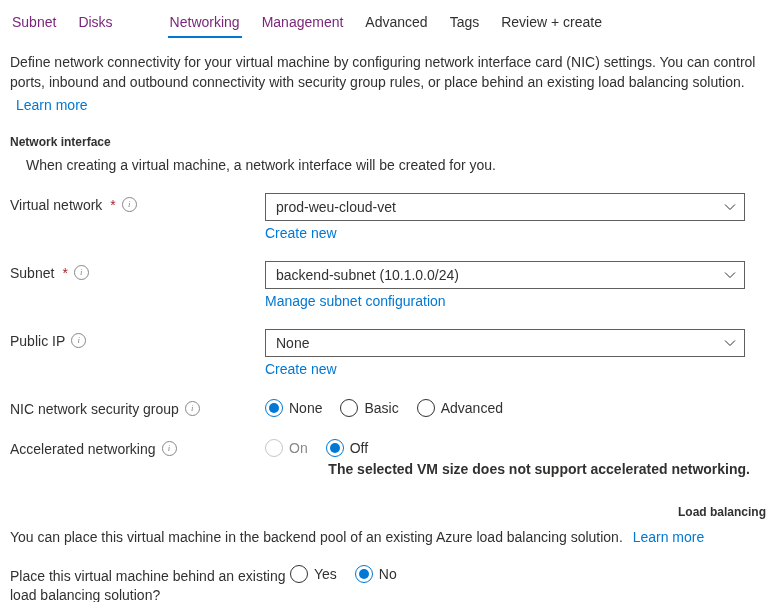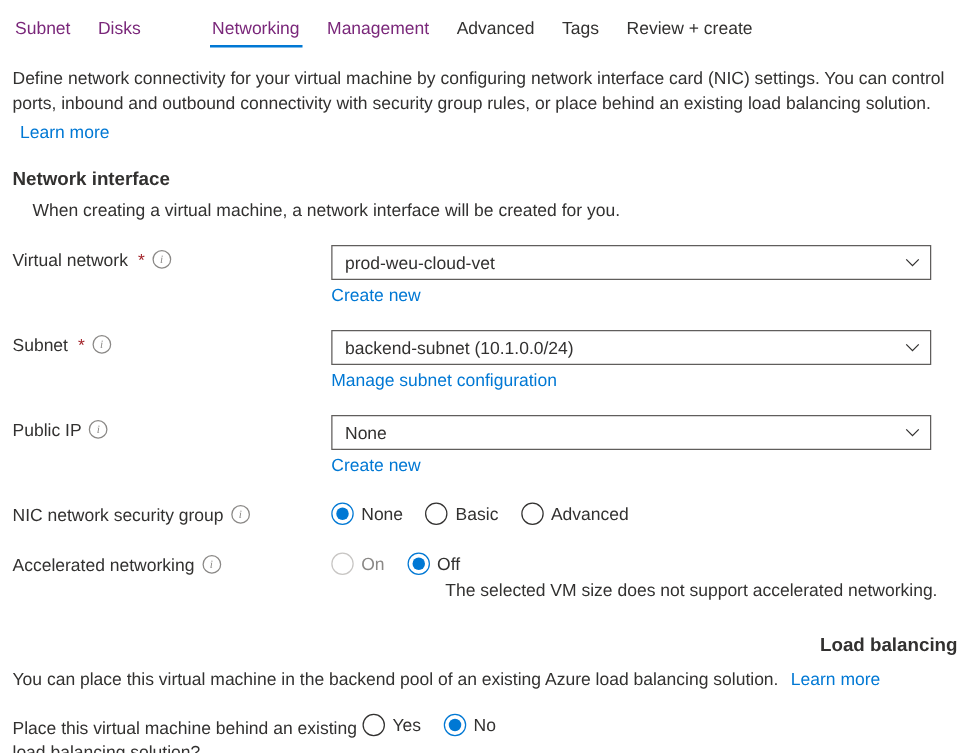--- a/index.html
+++ b/index.html
@@ -23,21 +23,21 @@
   .tabs{display:flex;gap:18px;border-bottom:0;margin-bottom:14px;}
   .tab{padding:0 2px 6px 2px;cursor:pointer;color:#7a277a;}
   .tab.plain{color:#323130;}
   .tab.active{color:#7a277a;border-bottom:2px solid var(--link);margin-left:35px;}
 
   
   .intro{color:var(--text);line-height:1.45;}
   .learn-link{color:var(--link);margin-top:2px;display:inline-block;cursor:pointer;}
   .intro .learn-link{margin-left:6px;}
 
-  h3.section{font-size:15px;font-weight:600;margin:20px 0 8px 0;}
+  h3.section{font-size:12px;font-weight:600;margin:20px 0 8px 0;}
   .subtext{margin:0 0 20px 16px;}
 
   
   .row{display:flex;align-items:flex-start;margin-bottom:20px;}
   .row .label{width:255px;min-width:255px;padding-top:4px;display:flex;align-items:center;gap:6px;}
   .row .label .req{color:var(--required);margin-left:2px;}
   .row .control{flex:1;}
 
   .info-icon{display:inline-flex;align-items:center;justify-content:center;
     width:13px;height:13px;border:1px solid #8a8886;border-radius:50%;
@@ -57,21 +57,21 @@
   .radios{display:flex;gap:18px;align-items:center;flex-wrap:wrap;}
   .radio{display:flex;align-items:center;gap:6px;cursor:pointer;}
   .radio-circle{width:18px;height:18px;border:1px solid #323130;border-radius:50%;
     display:flex;align-items:center;justify-content:center;box-sizing:border-box;}
   .radio.selected .radio-circle{border-color:var(--radio);}
   .radio.selected .radio-circle::after{content:"";width:10px;height:10px;background:var(--radio);border-radius:50%;}
   .radio.disabled .radio-circle{border-color:#c8c6c4;}
   .radio.disabled{cursor:not-allowed;color:#8a8886;}
 
   .note{color:var(--text);margin-top:8px;}
-  .note-right{text-align:right;max-width:740px;margin-top:0;}
+  .note-right{text-align:right;max-width:740px;margin-top:0;font-weight:bold;}
 
   .lb-intro{margin:6px 0 18px 0;}
   .lb-intro .learn-link{margin-left:6px;}
 
 </style>
 </head>
 <body>
 
 <div class="page">
 

